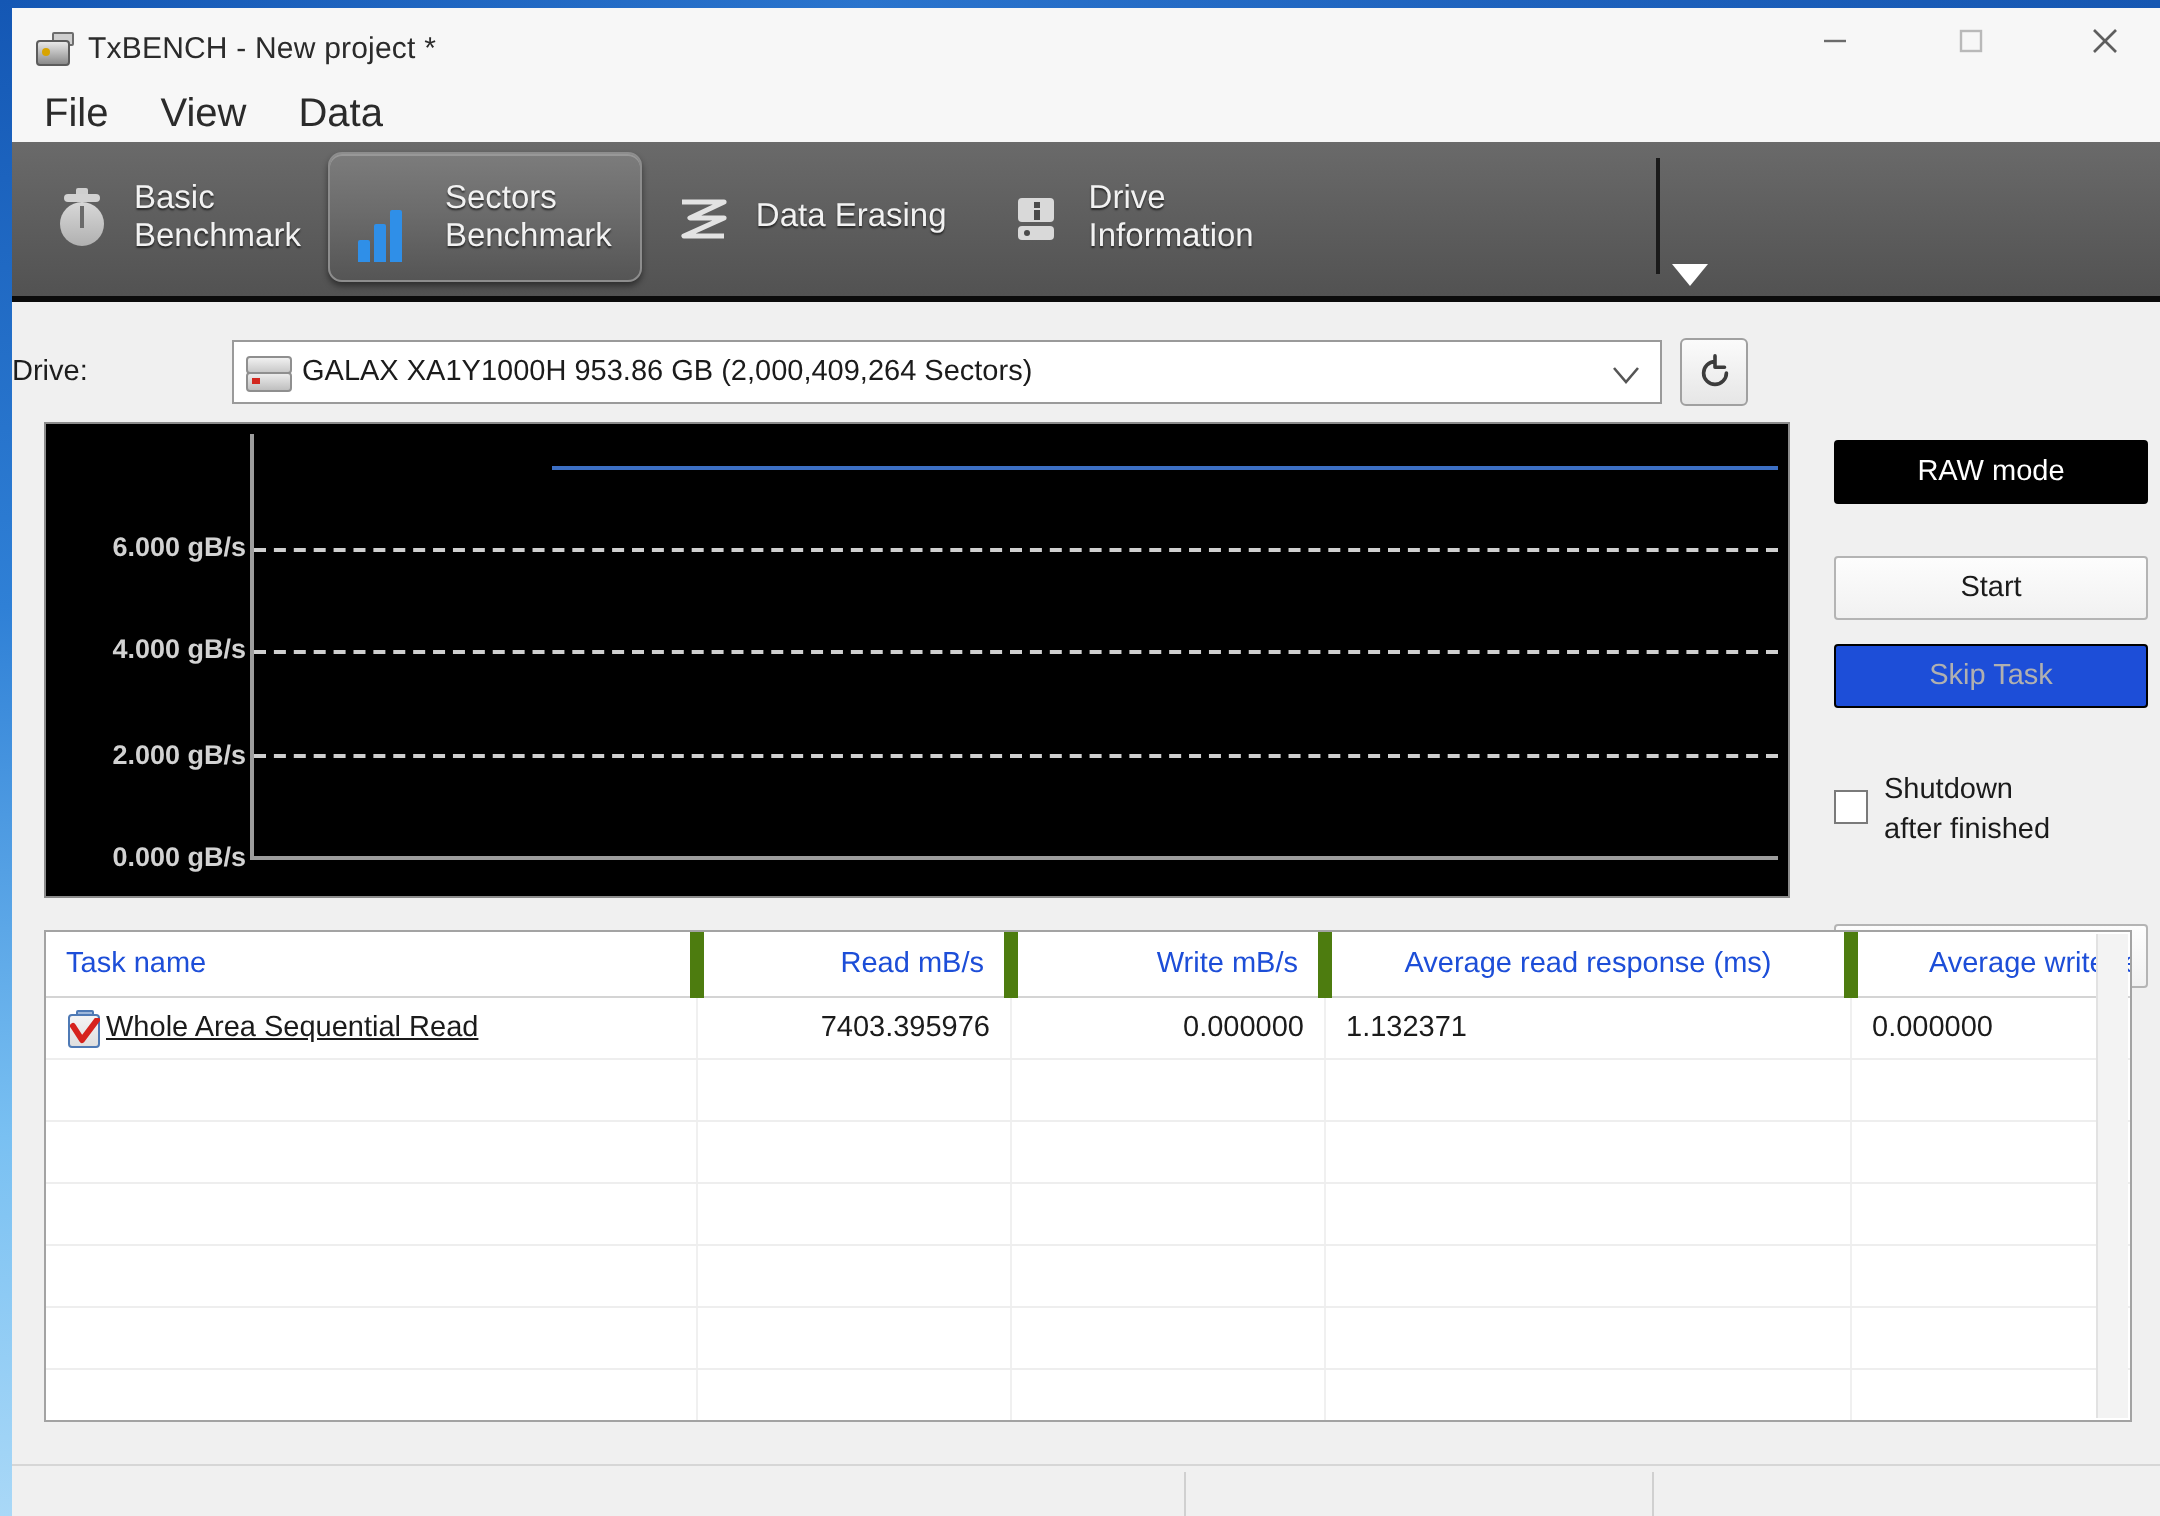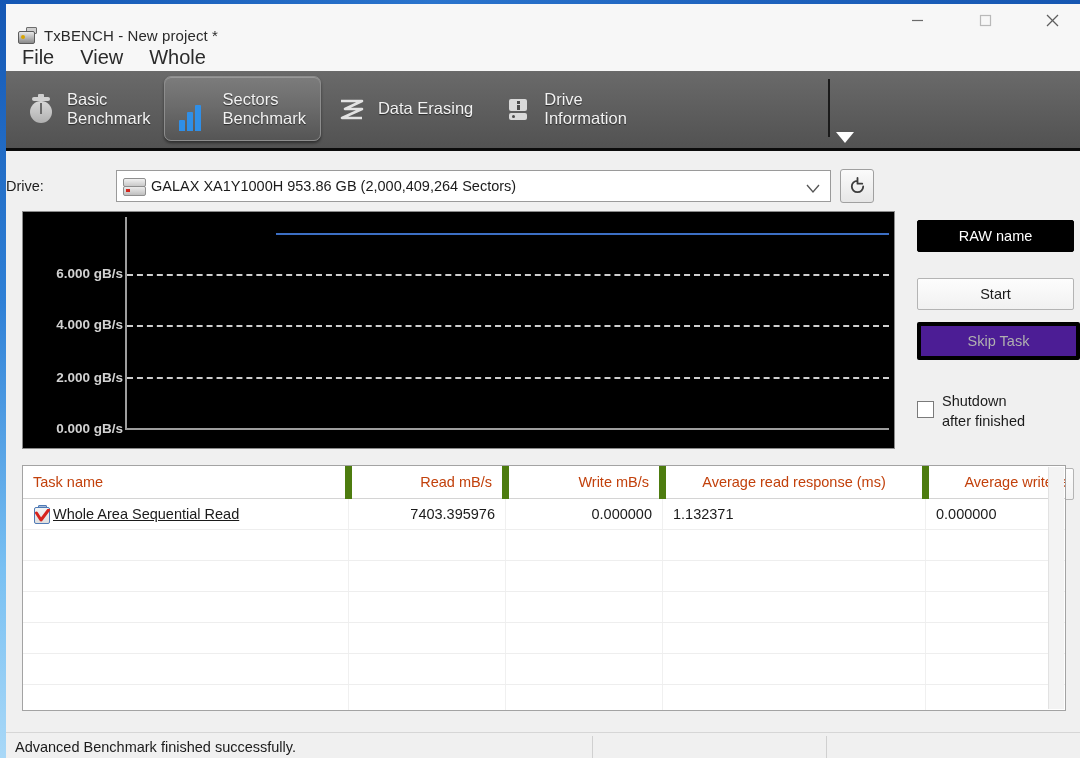--- a/index.html
+++ b/index.html
@@ -25,21 +25,21 @@
   #window {
     position: absolute; left: 6px; top: 4px;
     width: 1074px; height: 754px;
     background: #f0f0f0;
     overflow: hidden;
   }
   
   #titlebar {
     position: relative; height: 40px;
     background: #f7f7f7;
-    display: flex; align-items: flex-end;
+    display: flex; align-items: center;
   }
   #app-icon {
     width: 17px; height: 17px; margin-left: 12px; margin-right: 9px;
     position: relative; flex: none;
   }
   #app-icon .body {
     position: absolute; left: 0; top: 4px; width: 15px; height: 11px;
     background: linear-gradient(180deg,#e8e8e8 0%,#b9b9b9 50%,#8a8a8a 100%);
     border: 1px solid #5c5c5c; border-radius: 2px;
   }
@@ -216,22 +216,22 @@
   }
   #raw-mode-btn {
     background: #000000; color: #ffffff; border: 1px solid #000000;
     margin-top: 9px; font-weight: 400;
   }
   #start-btn {
     background: linear-gradient(180deg,#fdfdfd,#f1f1f1); color: #1b1b1b;
     border: 1px solid #b4b4b4; margin-top: 26px;
   }
   #skip-btn {
-    background: #4c1d95; color: #b0b0b0;
-    border: 4px solid #000000; margin-top: 12px;
+    background: #1d4ed8; color: #b0b0b0;
+    border: 1px solid #000000; margin-top: 12px;
   }
   #shutdown-row {
     margin-top: 31px; display: flex; align-items: flex-start; gap: 8px; cursor: default;
   }
   #shutdown-box {
     width: 15px; height: 15px; margin-top: 10px; flex: none;
     background: #ffffff; border: 1px solid #7a7a7a;
   }
   #shutdown-label { font-size: 14.5px; color: #1b1b1b; line-height: 20px; white-space: pre-line; }
   #registers-btn {
@@ -240,21 +240,21 @@
   }
   
   #table-wrap {
     position: absolute; left: 16px; top: 314px;
     width: 1042px; height: 244px;
     background: #ffffff; border: 1px solid #a3a3a3;
     overflow: hidden;
   }
   #table { width: 100%; border-collapse: collapse; table-layout: fixed; }
   #table th {
-    font-weight: normal; font-size: 14.5px; color: #c2410c;
+    font-weight: normal; font-size: 14.5px; color: #1d4ed8;
     height: 32px; padding: 0 10px; border-bottom: 1px solid #d4d4d4;
     background: #ffffff;
   }
   #table th + th { border-left: 7px solid #4d7c0f; margin-top: 40px; }
   #table td {
     font-size: 14.5px; color: #1b1b1b; height: 30px; padding: 0 10px;
     border-bottom: 1px solid #eeeeee;
   }
   #table td + td { border-left: 1px solid #f0f0f0; }
   .col-task { width: 302px; text-align: left; }
@@ -320,21 +320,21 @@
       <svg width="15" height="15" viewBox="0 0 15 15">
           <line x1="2" y1="2" x2="13" y2="13" stroke="#5e5e5e" stroke-width="1.3"></line>
           <line x1="13" y1="2" x2="2" y2="13" stroke="#5e5e5e" stroke-width="1.3"></line>
         </svg>
     </div>
   </div>
 
   <div id="menubar">
     <div class="menu-item">File</div>
     <div class="menu-item">View</div>
-    <div class="menu-item">Whole</div>
+    <div class="menu-item">Data</div>
   </div>
 
   <div id="tabstrip">
 
     <div class="tab first">
       <div class="tab-icon ico-stopwatch">
         <div class="stem"></div>
           <div class="top"></div>
           <div class="circle"></div>
           <div class="hand"></div>
@@ -411,21 +411,21 @@
       </div>
       <div class="plot">
         <div class="gridline" style="top:27%"></div>
         <div class="gridline" style="top:51%"></div>
         <div class="gridline" style="top:76%"></div>
         <div id="trace" style="left: 19.5%; width: 80.5%; top: 7.4625%; border-top-color: rgb(60, 111, 196);"></div>
       </div>
     </div>
 
     <div id="rpanel">
-      <div class="rbtn" id="raw-mode-btn">RAW name</div>
+      <div class="rbtn" id="raw-mode-btn">RAW mode</div>
       <div class="rbtn" id="start-btn">Start</div>
       <div class="rbtn" id="skip-btn">Skip Task</div>
       <div id="shutdown-row">
         <div id="shutdown-box"></div>
         <div id="shutdown-label">Shutdown
 after finished</div>
       </div>
       <div class="rbtn" id="registers-btn">Registers Task</div>
     </div>
 
@@ -500,19 +500,18 @@
               <td>&nbsp;</td>
               <td>&nbsp;</td>
               <td>&nbsp;</td>
             </tr>
           </tbody>
       </table>
       <div id="table-vscroll"></div>
     </div>
 
     <div id="statusbar">
-      <div id="status-text">Advanced Benchmark finished successfully.</div>
       <div class="status-sep" id="status-sep-1"></div>
       <div class="status-sep" id="status-sep-2"></div>
     </div>
 
   </div>
 </div>
 
 </body></html>

